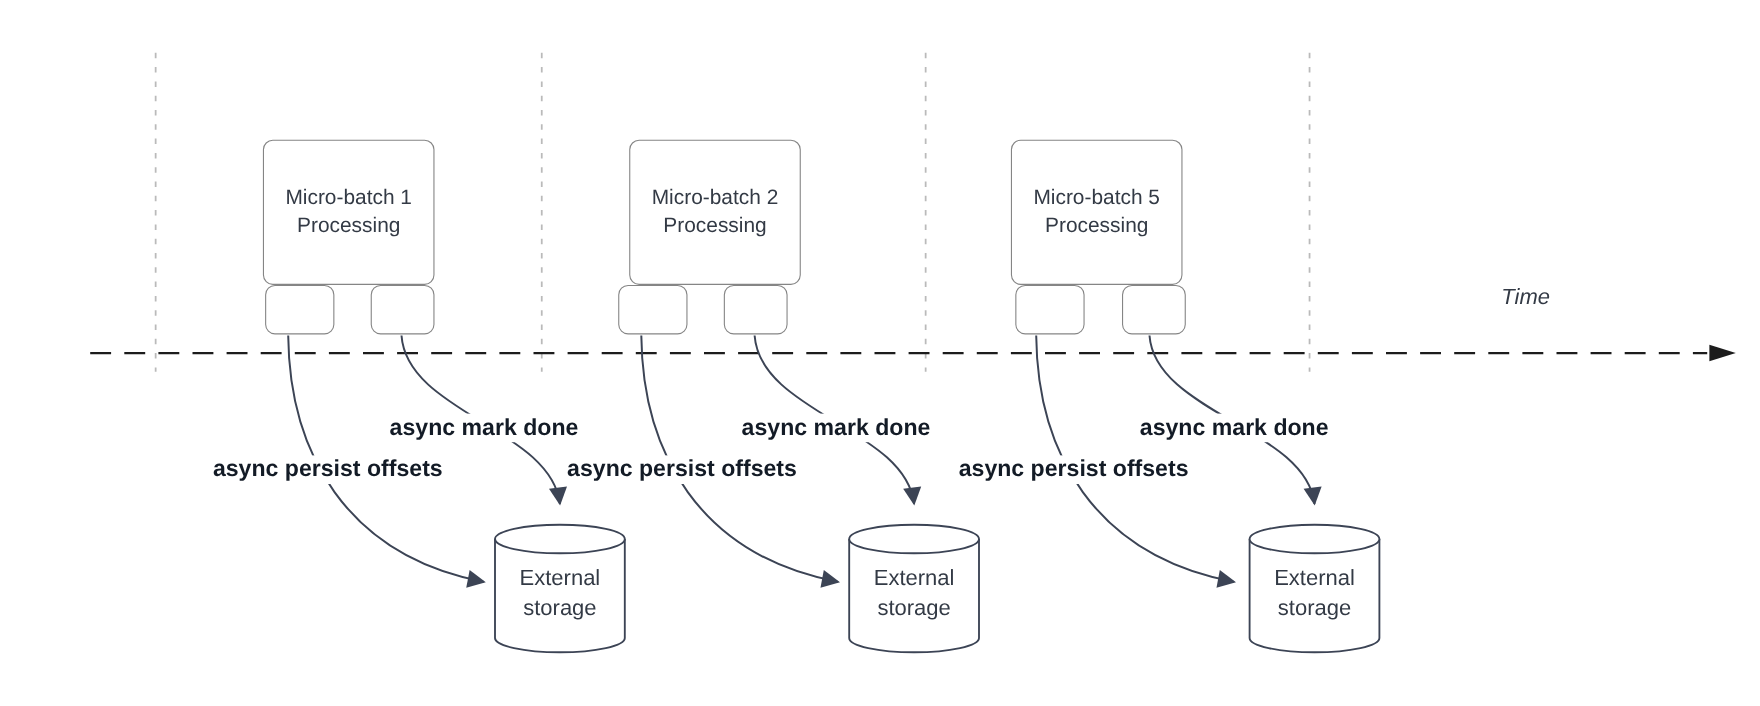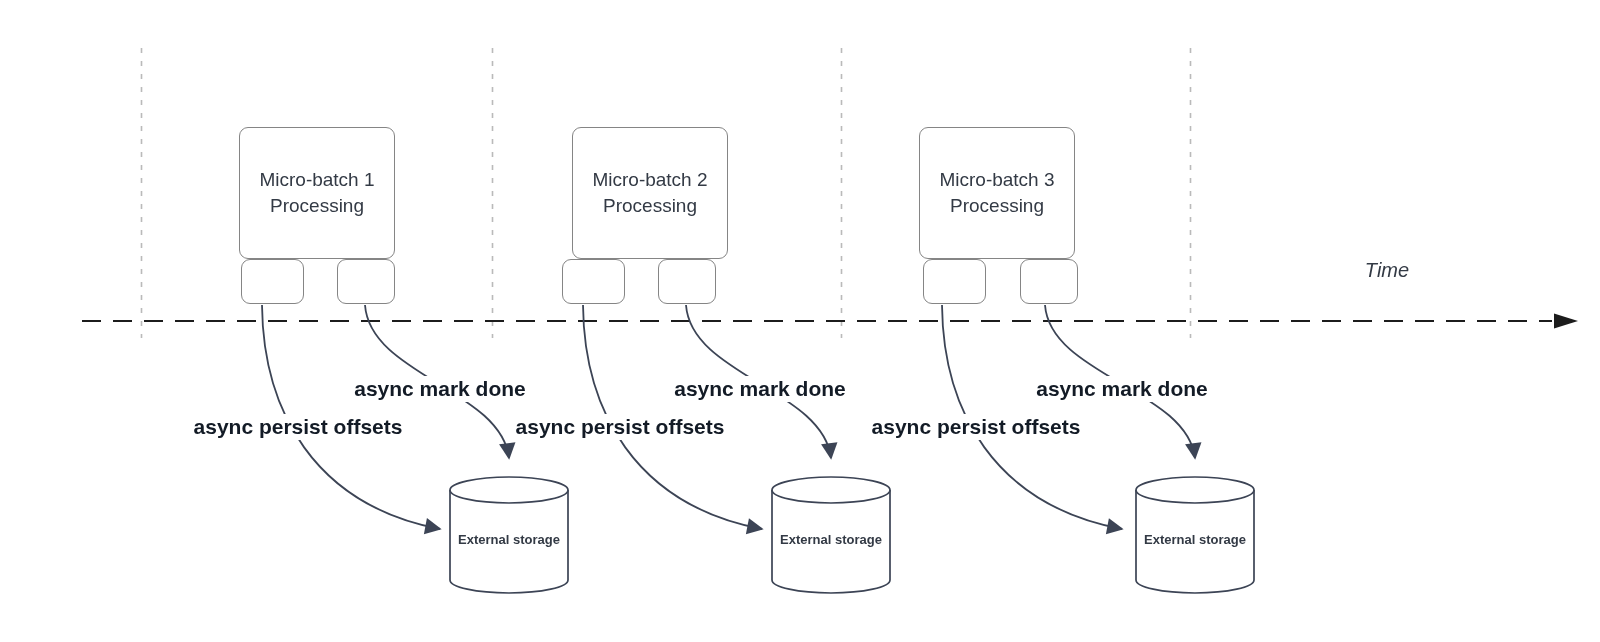--- a/index.html
+++ b/index.html
@@ -37,23 +37,23 @@
     height:45px;
     border:1.6px solid var(--box-border);
     border-radius:9px;
     background:#ffffff;
     box-sizing:border-box;
   }
   .storage-label{
     position:absolute;
     width:118px;height:86px;
     display:flex;align-items:center;justify-content:center;
-    font-size:13px;line-height:1.35;color:var(--text);
+    text-align:center;
+    font-size:20px;line-height:1.35;color:var(--text);
     pointer-events:none;
-    font-weight:bold;
   }
   .edge-label{
     position:absolute;
     transform:translate(-50%,-50%);
     background:#ffffff;
     padding:1px 4px;
     font-size:21px;font-weight:700;
     color:var(--label-text);
     white-space:nowrap;
   }
@@ -131,21 +131,21 @@
   <div class="process-box" style="left:560px;top:127px;margin-left:12px;">
     <span>Micro-batch 2 Processing</span>
   </div>
   <div class="offset-box" style="left:562px;top:259px;width:63px;"></div>
   <div class="offset-box" style="left:658px;top:259px;width:58px;"></div>
   <div class="edge-label" style="left:620px;top:427px;">async persist offsets</div>
   <div class="edge-label" style="left:760px;top:389px;">async mark done</div>
   <div class="storage-label" style="left:772px;top:497px;">External storage</div>
 
   <div class="process-box" style="left:919px;top:127px;">
-    <span>Micro-batch 3 Processing</span>
+    <span>Micro-batch 5 Processing</span>
   </div>
   <div class="offset-box" style="left:923px;top:259px;width:63px;"></div>
   <div class="offset-box" style="left:1020px;top:259px;width:58px;"></div>
   <div class="edge-label" style="left:976px;top:427px;">async persist offsets</div>
   <div class="edge-label" style="left:1122px;top:389px;">async mark done</div>
   <div class="storage-label" style="left:1136px;top:497px;">External storage</div>
 
   <div class="time-label">Time</div>
 
 </div>

